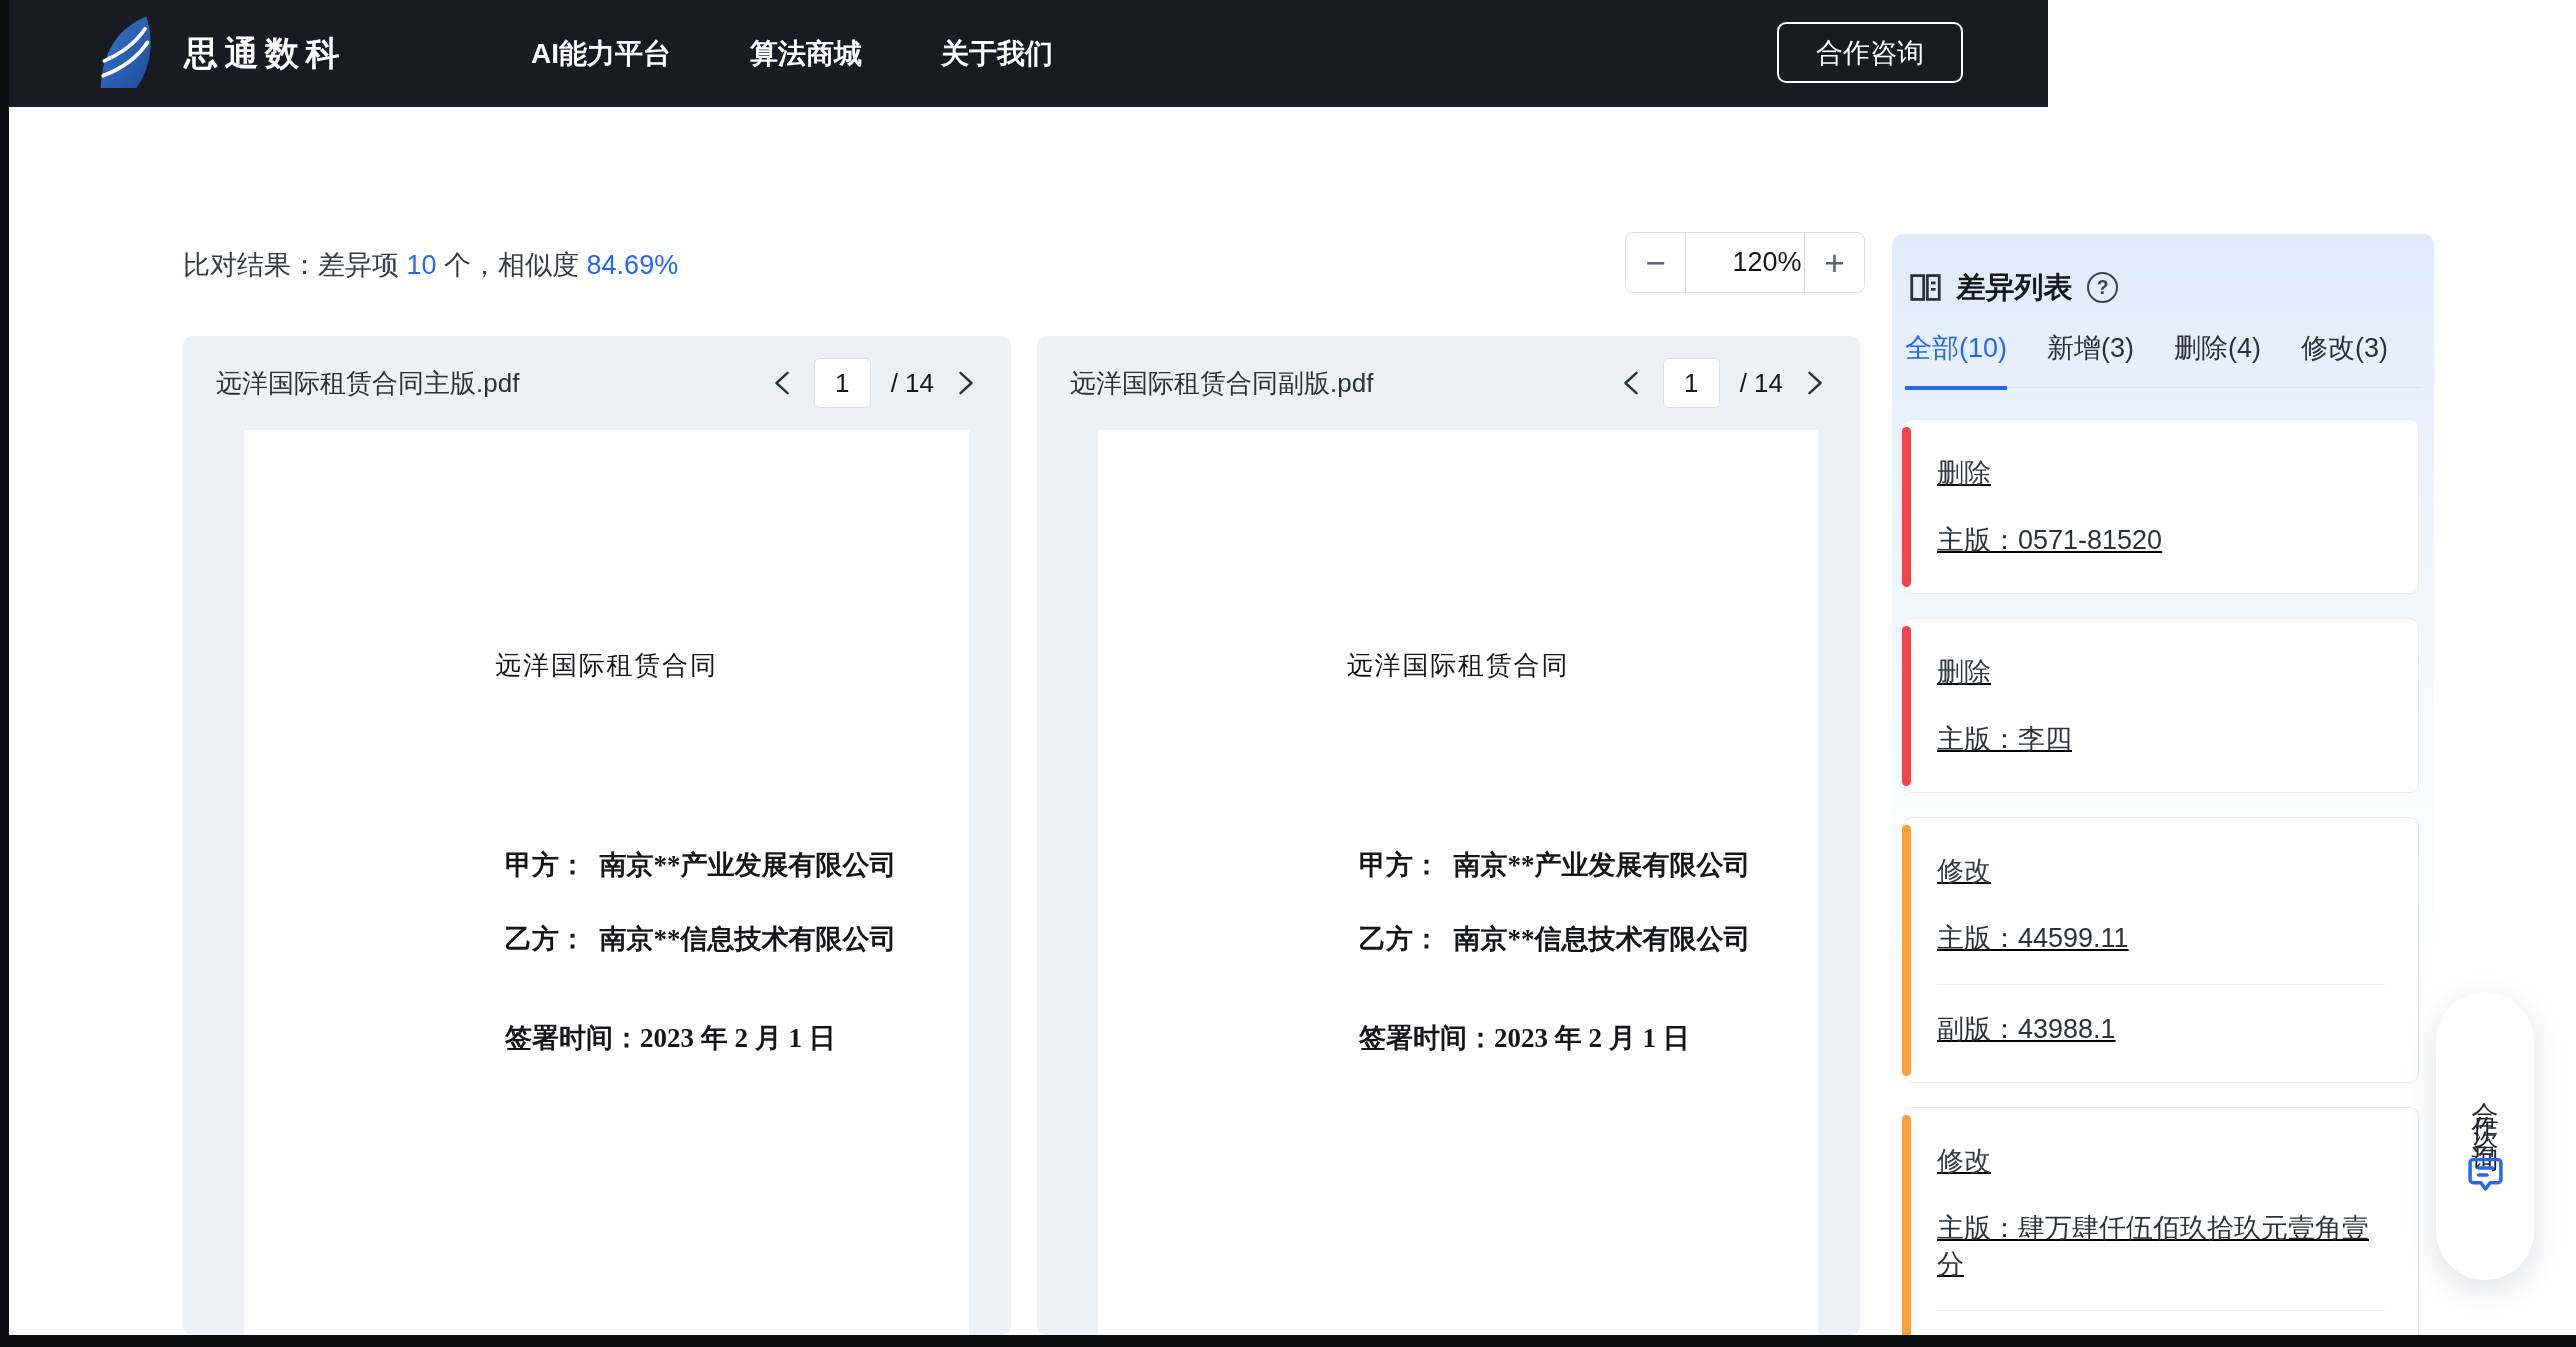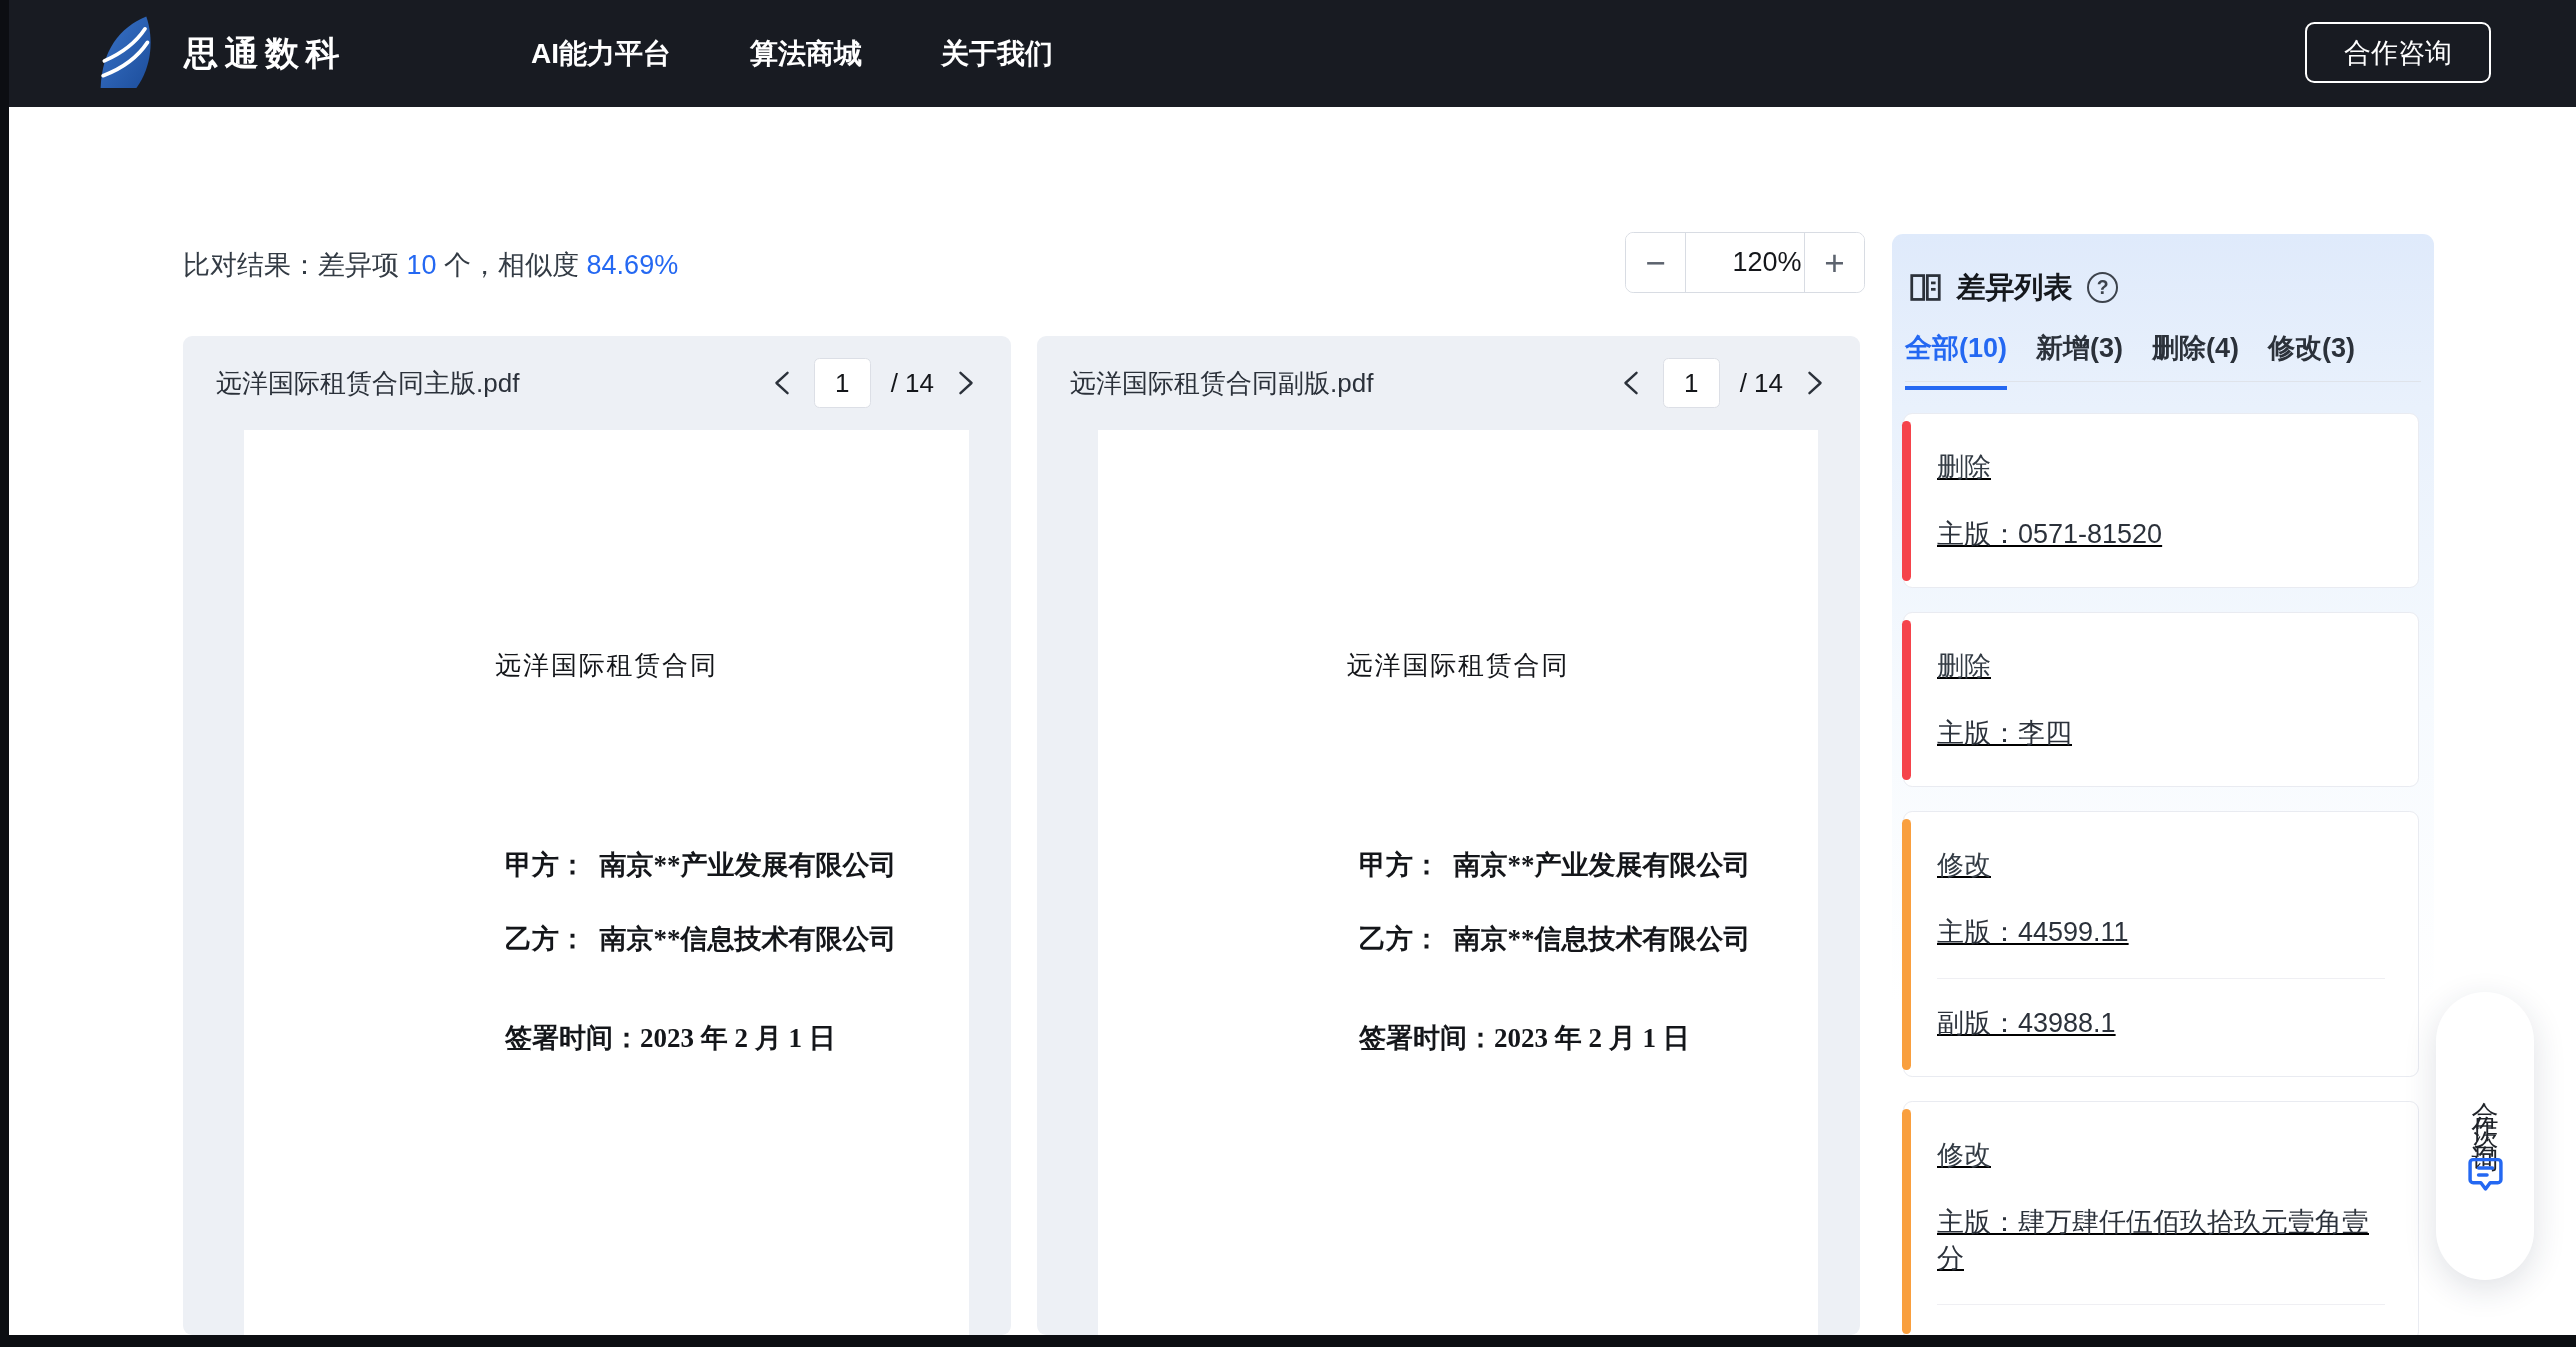--- a/index.html
+++ b/index.html
@@ -5,21 +5,21 @@
   * { margin:0; padding:0; box-sizing:border-box; }
   html,body { background:#ffffff; }
   body { font-family:"Liberation Sans","DejaVu Sans",sans-serif; }
   .screen { position:relative; width:2576px; height:1348px; background:#fff; overflow:hidden; }
 
   
   .edge-left   { position:absolute; left:0; top:0; width:9.2px; height:1348px; background:#0c0e12; z-index:50; }
   .edge-bottom { position:absolute; left:0; bottom:0; width:2576px; height:13px; background:#0c0e12; z-index:50; }
 
   
-  .navbar { position:absolute; left:0; top:0; width:2576px; height:107px; background:#181b22; z-index:40; }
+  .navbar { position:absolute; left:0; top:0; width:2048px; height:107px; background:#181b22; z-index:40; }
   .logo { position:absolute; left:92px; top:12px; width:74px; height:83px; }
   .brand { position:absolute; left:184px; top:0; height:107px; display:flex; align-items:center;
            color:#fff; font-size:34px; font-weight:bold; letter-spacing:6.5px; }
   .nav-items { position:absolute; left:531px; top:0; height:107px; display:flex; align-items:center; gap:79px; }
   .nav-item { color:#fff; font-size:28px; font-weight:bold; cursor:pointer; white-space:nowrap;text-align:right; }
   .nav-cta { position:absolute; right:85px; top:22px; height:61px; padding:0 37px; display:flex; align-items:center;
              border:2.8px solid #fff; border-radius:9.2px; color:#fff; font-size:27px; font-weight:500; cursor:pointer; }
 
   
   .tabbar { position:absolute; left:183px; top:107px; width:2226px; height:89px; display:flex; gap:59px;
@@ -59,21 +59,21 @@
   .party-b { top:491px; }
   .sign-date { top:590px; }
 
   
   .sidebar { position:absolute; left:1892px; top:234px; width:542px; height:1238px; border-radius:11px;
              background:linear-gradient(180deg,#dfeafb 0%,#e9f1fc 14%,#f6fafe 38%,#ffffff 62%); overflow:hidden; }
   .sb-header { display:flex; align-items:center; gap:14.8px; padding:35px 16.6px 0 16.6px; height:72px; }
   .sb-title { font-size:29px; font-weight:bold; color:#15181d; }
   .help-circ { width:31px; height:31px; border:2.3px solid #3d434c; border-radius:50%; display:flex;
                align-items:center; justify-content:center; font-size:19.4px; font-weight:bold; color:#3d434c; cursor:pointer; }
-  .sb-filters { display:flex; gap:29px; margin:24px 13px 0 13px; padding-bottom:15px; border-bottom:1.8px solid #dfe3ea;font-weight:bold; }
+  .sb-filters { display:flex; gap:40px; margin:24px 13px 0 13px; padding-bottom:21px; border-bottom:1.8px solid #dfe3ea; }
   .sb-filter { position:relative; font-size:27px; color:#2b313a; cursor:pointer; }
   .sb-filter.active { color:#2468f2; }
   .sb-filter.active::after { content:""; position:absolute; left:0; right:0; bottom:-24px; height:3.7px; background:#2468f2; }
   .sb-cards { display:flex; flex-direction:column; gap:24px; margin:31px 14.8px 0 11px;text-decoration:underline; }
   .card { position:relative; background:#fff; border:1.8px solid #e9ebf1; border-radius:9.2px; padding:35px 33px; }
   .card::before { content:""; position:absolute; left:-1.8px; top:6.5px; bottom:6.5px; width:9.2px; border-radius:5.5px;
                   background:var(--accent); }
   .card-type { font-size:27px; color:#333b44; }
   .card-row { margin-top:31px; font-size:27px; color:#2b313a; }
   .card-divider { margin:28px 0 0 0; border-top:1.8px solid #efeff3; }

